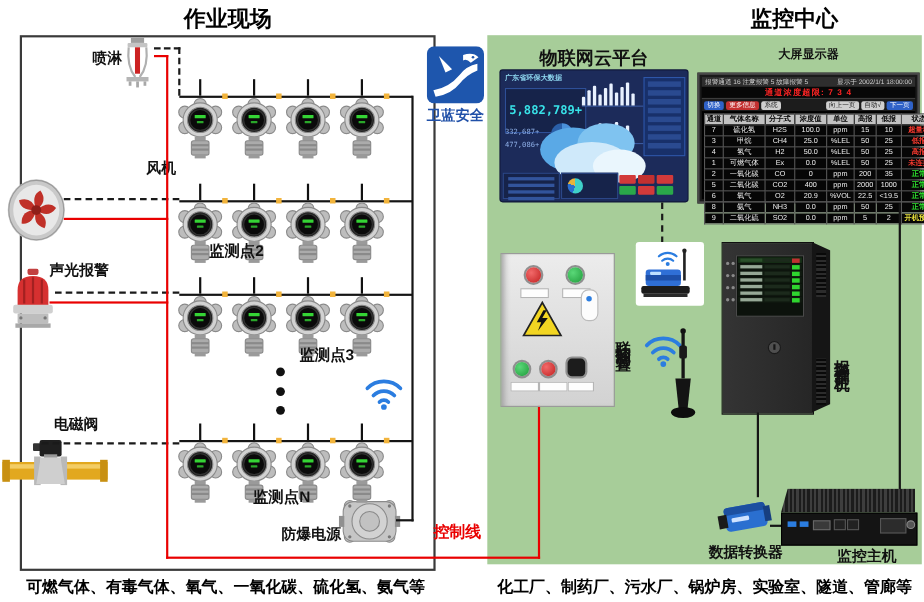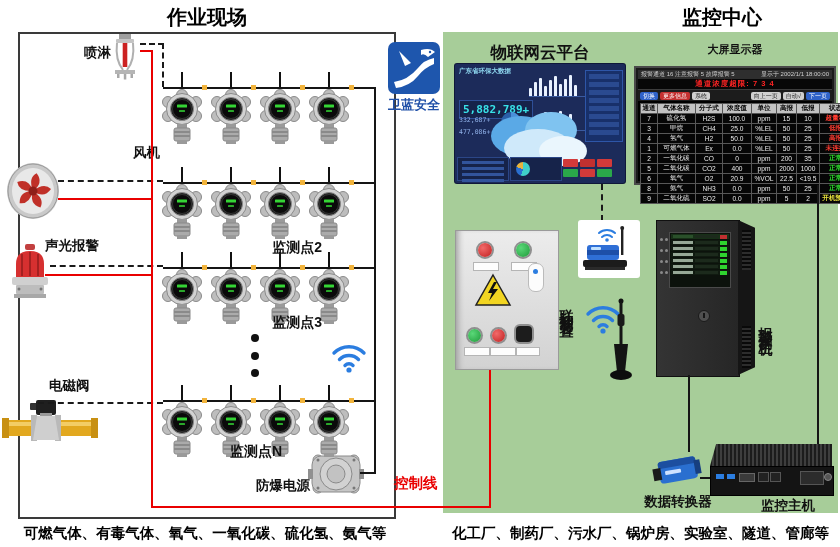--- a/index.html
+++ b/index.html
@@ -16,21 +16,21 @@
   .rlinev{position:absolute;width:2px;background:#e90000;}
   .dash-h{position:absolute;border-top:2px dashed #1a1a1a;height:0;}
   .dash-v{position:absolute;border-left:2px dashed #1a1a1a;width:0;}
   .panel-site{position:absolute;left:18px;top:32px;width:374px;height:483px;border:2px solid #3a3a3a;background:#fff;}
   .panel-center{position:absolute;left:443px;top:32px;width:395px;height:481px;background:#a7cd99;}
   .row-label{position:absolute;font-size:14px;font-weight:bold;color:#111;}
   .dot{position:absolute;width:8px;height:8px;border-radius:50%;background:#111;}
   
   .dash{position:absolute;left:455px;top:64px;width:170px;height:119px;background:#1c2b5a;border-radius:2px;overflow:hidden;box-shadow:0 0 0 1px #10183a;}
   .dash .dtitle{position:absolute;left:4px;top:3px;font-size:6.5px;font-weight:bold;color:#8fd8f0;white-space:nowrap;}
-  .dash .metric{position:absolute;left:4px;top:36px;font-family:"DejaVu Sans Mono",monospace;font-size:11px;font-weight:bold;color:#38e2e8;background:#16234a;border:1px solid #2e4f97;padding:2px 3px;}
+  .dash .metric{position:absolute;left:4px;top:16px;font-family:"DejaVu Sans Mono",monospace;font-size:11px;font-weight:bold;color:#38e2e8;background:#16234a;border:1px solid #2e4f97;padding:13px 3px;}
   .dash .m2{position:absolute;left:4px;top:52px;font-family:"DejaVu Sans Mono",monospace;font-size:6.5px;color:#8fb0e8;}
   .dash .m3{position:absolute;left:4px;top:64px;font-family:"DejaVu Sans Mono",monospace;font-size:6.5px;color:#8fb0e8;}
   .bars{position:absolute;display:flex;align-items:flex-end;gap:2px;border-bottom:1px solid #3a5aa0;}
   .bars i{width:3px;background:#e8f1ff;display:block;border-radius:1px 1px 0 0;}
   .dash .rpanel{position:absolute;left:130px;top:6px;width:36px;height:70px;background:#18306a;border:1px solid #2e56a8;}
   .dash .rpanel i{display:block;height:5px;margin:3px 3px 0 3px;background:#2a4a90;}
   .dash .bpan{position:absolute;top:93px;height:22px;background:#16234a;border:1px solid #2b4687;}
   .dash .bpan i{display:block;height:3px;margin:3px 4px 0 4px;background:#32549c;}
   .cards{position:absolute;left:108px;top:93px;width:58px;height:22px;display:flex;flex-wrap:wrap;gap:2px;align-content:flex-start;padding-top:2px;}
   .cards b{width:15px;height:8px;border-radius:1px;}
@@ -717,21 +717,21 @@
  </g>
  <rect x="17" y="16.5" width="10" height="3" rx="0.5" fill="#35d435"></rect>
  <rect x="19" y="22" width="6" height="2" rx="0.5" fill="#2aa82a"></rect>
  <rect x="17" y="36" width="10" height="4" fill="#9a9a9a"></rect>
  <rect x="14" y="40" width="16" height="13" rx="2" fill="#ababab" stroke="#8a8a8a"></rect>
  <rect x="14" y="43" width="16" height="2" fill="#8a8a8a"></rect>
  <rect x="14" y="47" width="16" height="2" fill="#8a8a8a"></rect>
  <rect x="17" y="53" width="10" height="3" fill="#9a9a9a"></rect>
       </svg></div>
     <div class="abs" style="left:349px;top:180px;width:5px;height:5px;background:#f2b43c"></div>
-    <div class="row-label" style="left:190px;top:239px;width:132px;text-align:right">监测点2</div>
+    <div class="row-label" style="left:190px;top:220px;width:132px;text-align:left">监测点2</div>
     <div class="hline" style="left:163px;top:267px;width:212px"></div>
     <div class="abs" style="left:181px;top:252px;width:2px;height:15px;background:#111"></div>
     <div class="abs" style="left:160px;top:268px"><svg width="44" height="58" viewBox="0 0 44 58">
  <g stroke="#8a8a8a" stroke-width="1">
   <circle cx="22" cy="7" r="5.5" fill="#bdbdbd"></circle>
           <circle cx="8" cy="14" r="5.5" fill="#bdbdbd"></circle>
   <circle cx="36" cy="14" r="5.5" fill="#bdbdbd"></circle>
           <circle cx="8" cy="28" r="5.5" fill="#bdbdbd"></circle>
   <circle cx="36" cy="28" r="5.5" fill="#bdbdbd"></circle>
   <circle cx="22" cy="21" r="15.5" fill="#d2d2d2"></circle>

